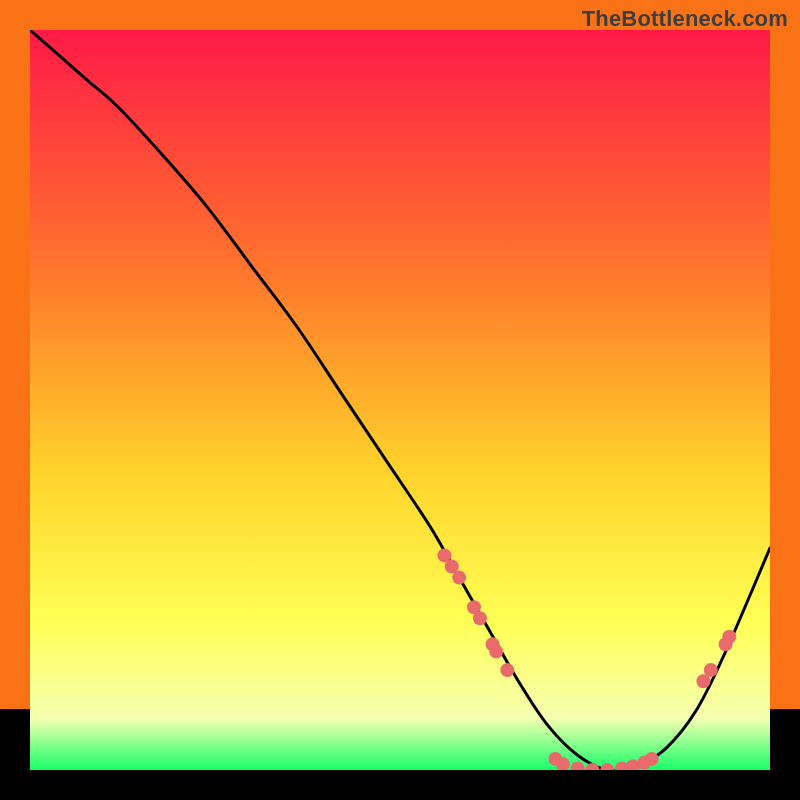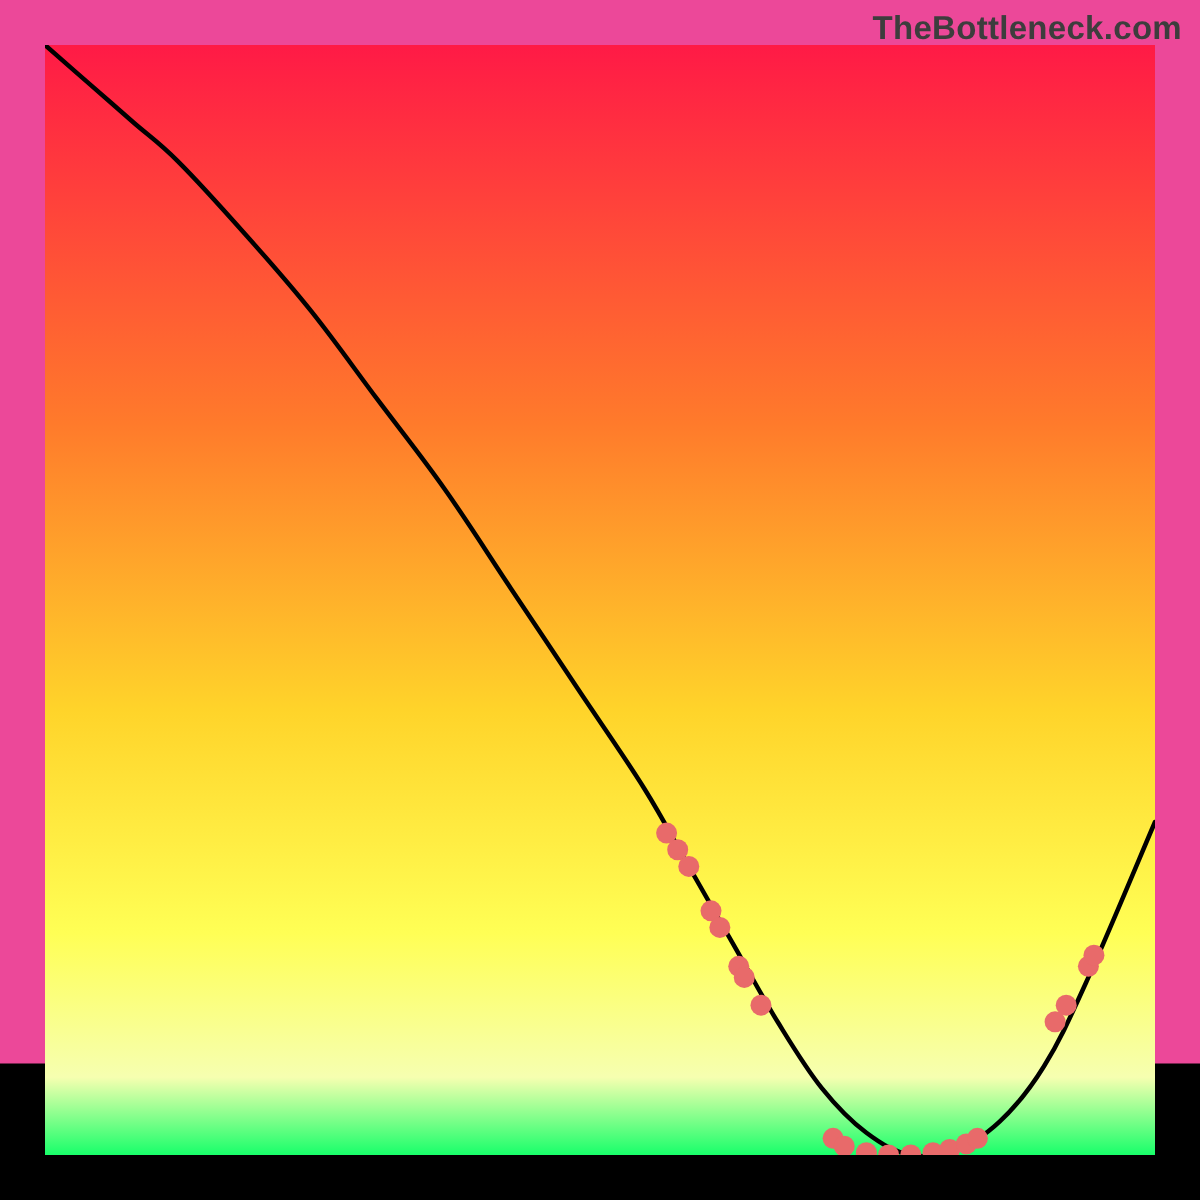--- a/index.html
+++ b/index.html
@@ -8,21 +8,21 @@
     width: 800px;
     height: 800px;
     background: #000;
     overflow: hidden;
     font-family: Arial, Helvetica, sans-serif;
   }
   .frame {
     position: relative;
     width: 800px;
     height: 709px;
-    background: #ec4899;
+    background: #f97316;
   }
   .plot {
     position: absolute;
     left: 30px;
     top: 30px;
     width: 740px;
     height: 740px;
   }
   .plot svg {
     display: block;

